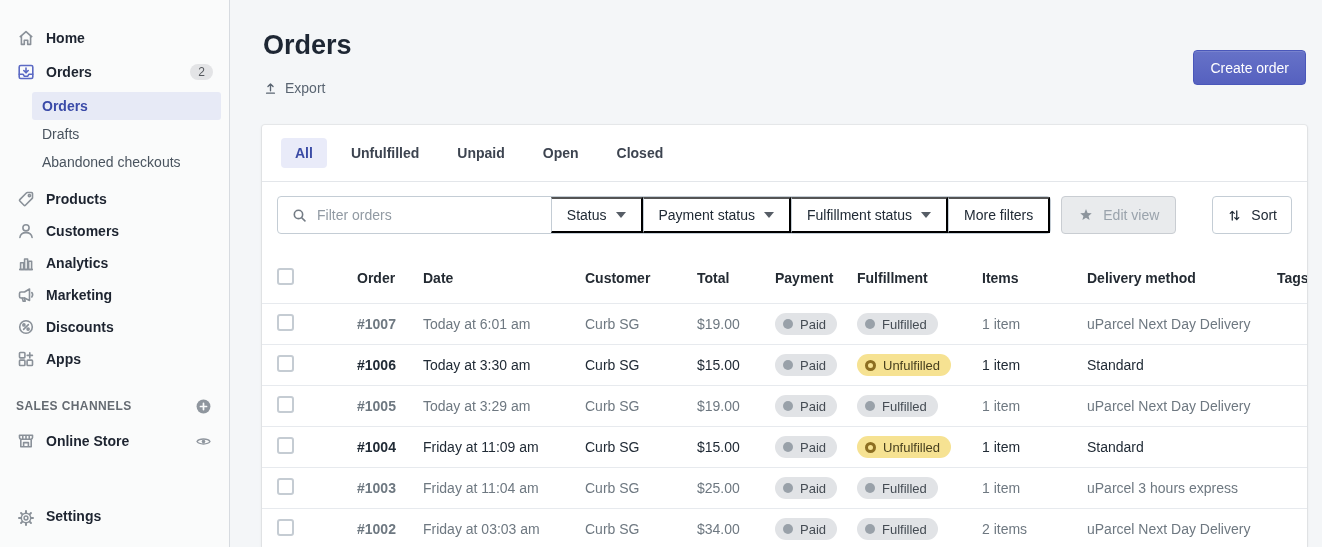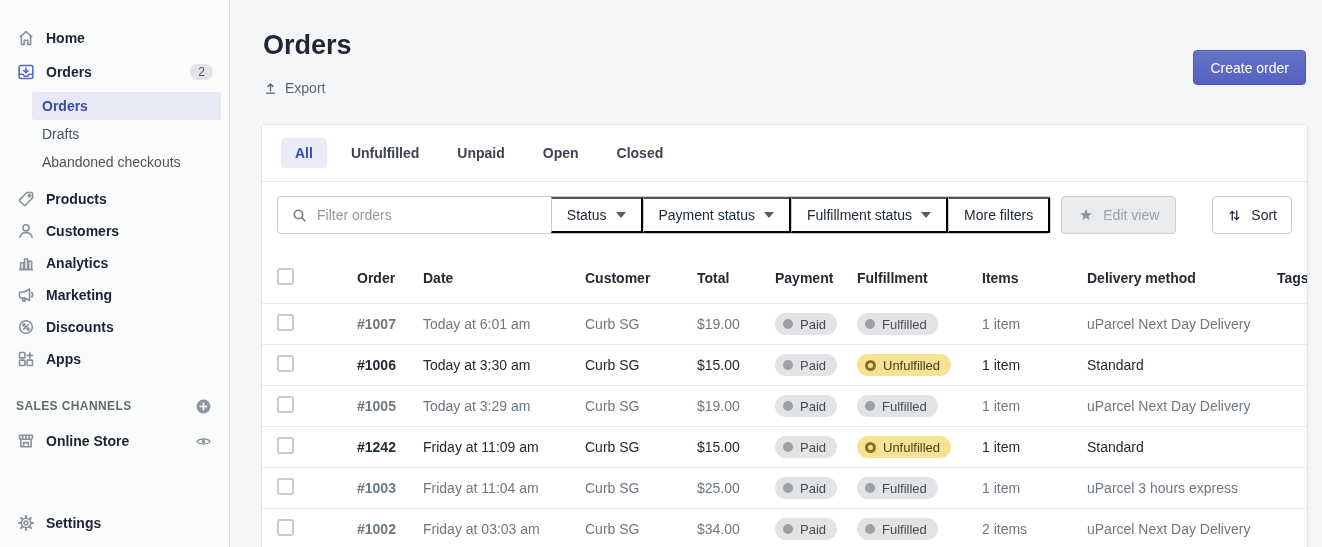--- a/index.html
+++ b/index.html
@@ -36,21 +36,21 @@
   .sales-header {
     display:flex; align-items:center; height:20px; padding:0 16px; margin-top:22px;
     font-size:12px; font-weight:700; letter-spacing:.4px; color:#656b72;
   }
   .sales-header .plus { margin-left:auto; cursor:pointer; }
   .channel-item { display:flex; align-items:center; height:30px; padding:0 16px; margin-top:10px;
     font-weight:700; color:#1d2430; cursor:pointer; }
   .channel-item .ico { width:20px; height:20px; margin-right:10px; }
   .channel-item .eye { margin-left:auto; cursor:pointer; }
   .settings-item {
-    position:absolute; left:0; right:0; bottom:9px; display:flex; align-items:center;
+    position:absolute; left:0; right:0; bottom:9px; display:flex; 
     height:30px; padding:0 16px; font-weight:700; color:#1d2430; cursor:pointer;
   }
   .settings-item .ico { width:20px; height:20px; margin-right:10px; }
 
   
   .page-title { position:absolute; left:263px; top:30px; font-size:27px; font-weight:700; color:#1e2734; }
   .export-btn { position:absolute; left:263px; top:80px; display:flex; align-items:center; gap:7px;
     color:#5a6572; cursor:pointer; }
   .create-order-btn {
     position:absolute; top:50px; right:16px; height:35px; padding:0 16px;
@@ -437,21 +437,21 @@
             <span>Fulfilled</span>
           </span>
       </div>
       <div class="cell">1 item</div>
       <div class="cell">uParcel Next Day Delivery</div>
       <div class="cell cell-tag"></div>
     </div>
 
     <div class="trow unread">
       <div class="cell-cb"><span class="cb"></span></div>
-      <div class="cell cell-order">#1242</div>
+      <div class="cell cell-order">#1004</div>
       <div class="cell">Friday at 11:09 am</div>
       <div class="cell">Curb SG</div>
       <div class="cell">$15.00</div>
       <div class="cell">
         <span class="badge gray">
             <span class="dot"></span>
             <span>Paid</span>
           </span>
       </div>
       <div class="cell">

